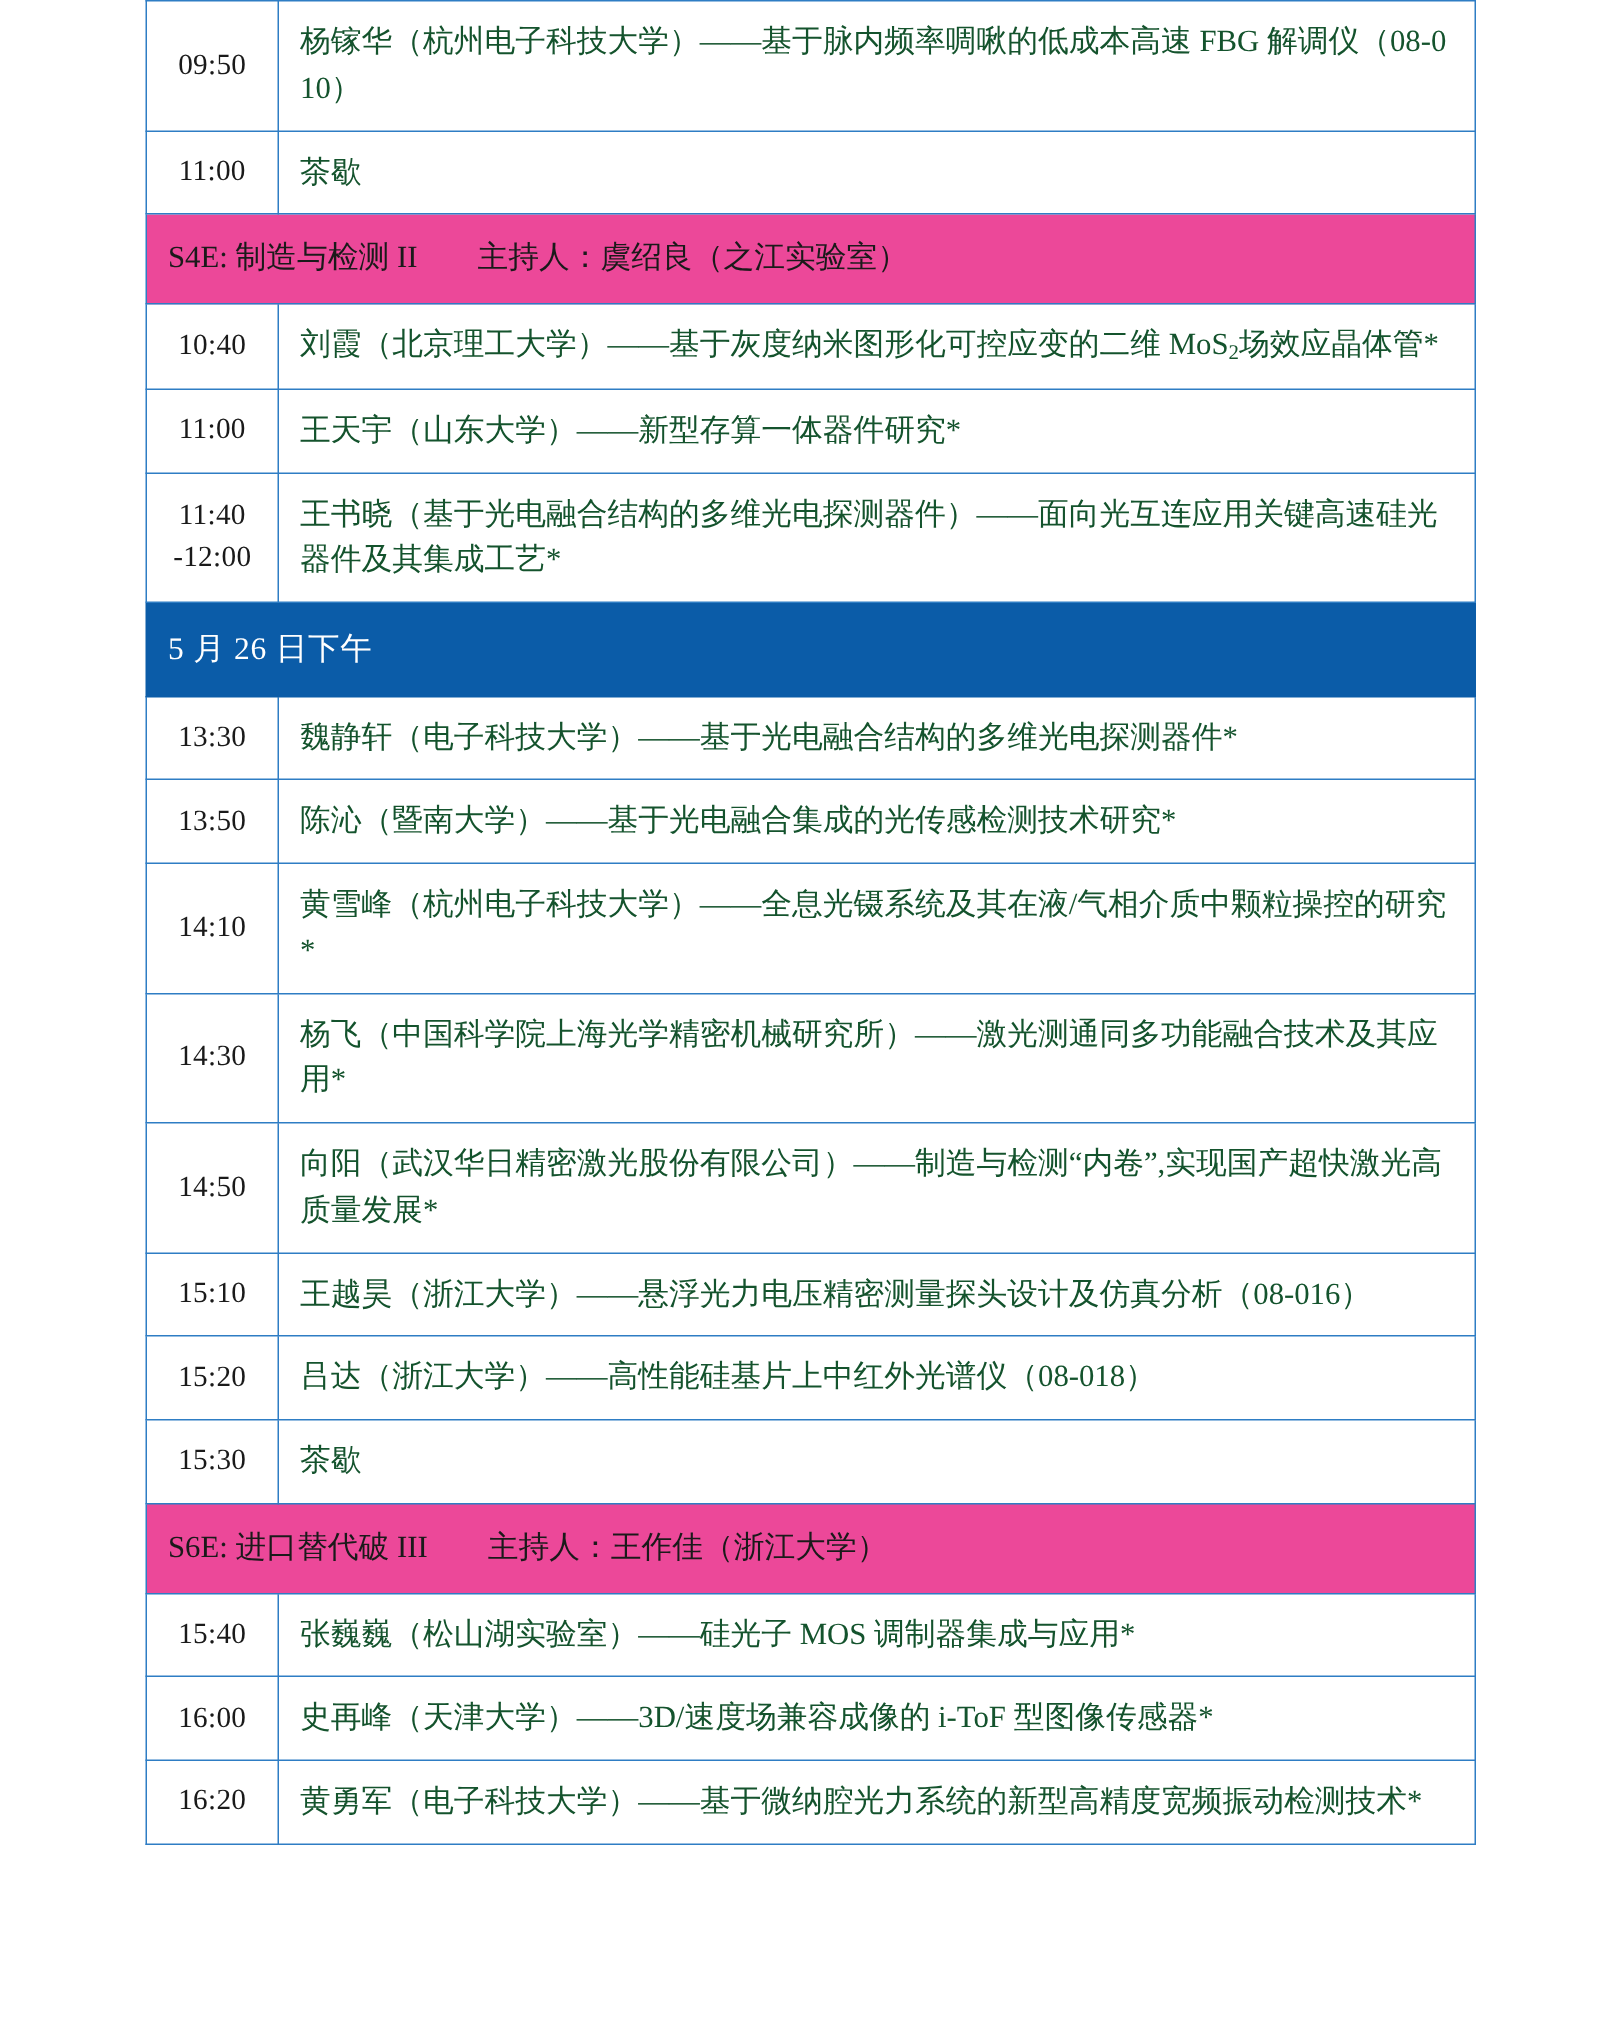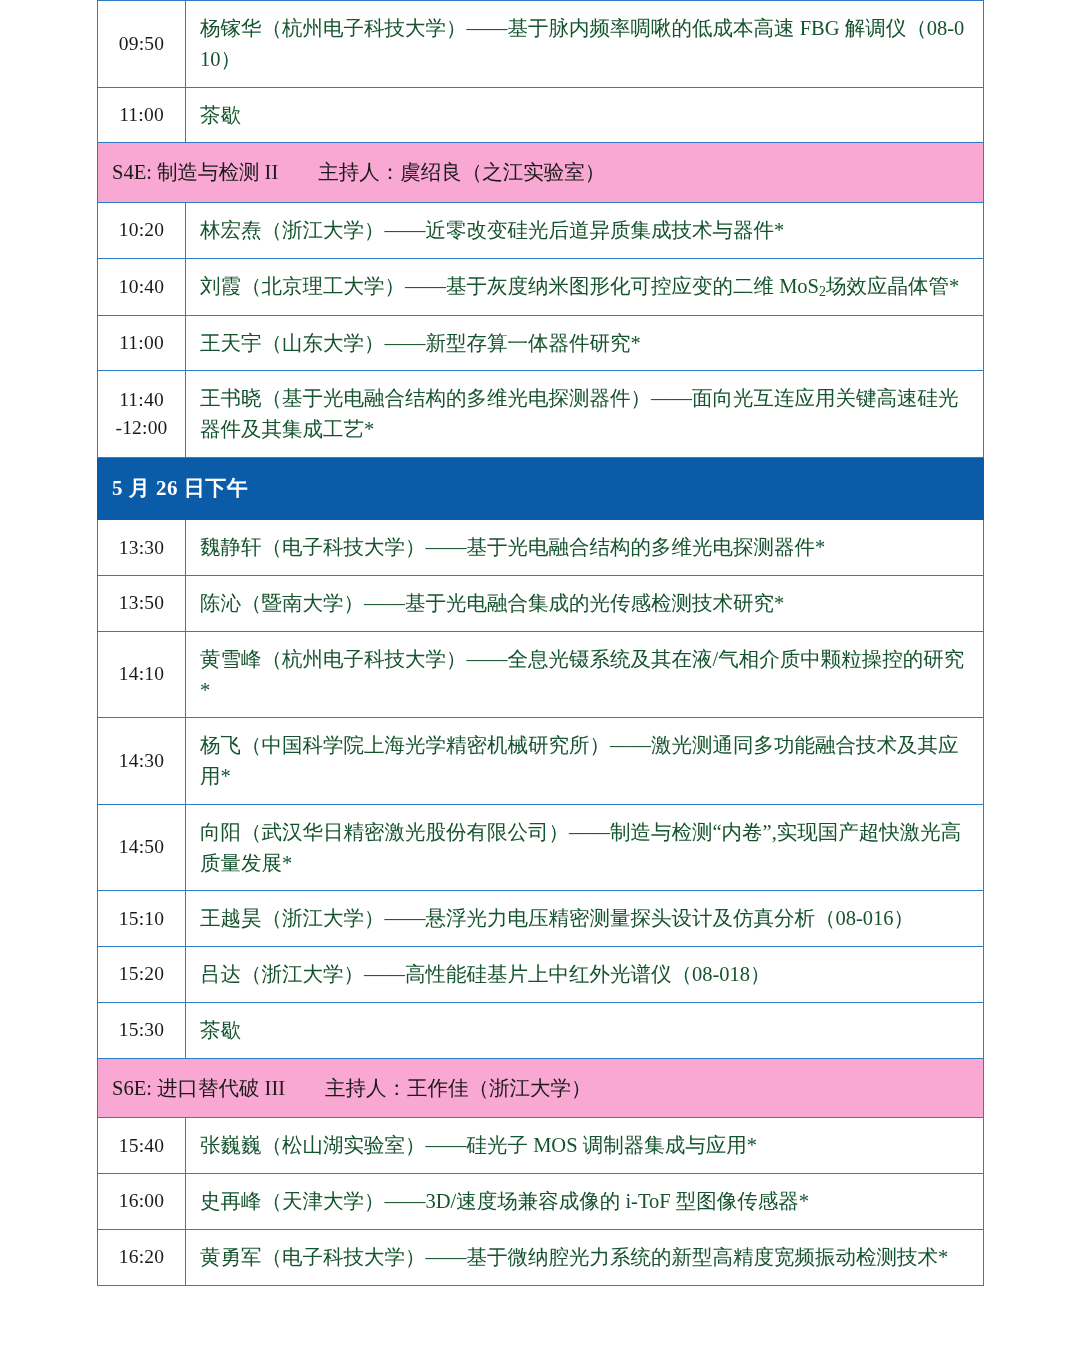--- a/index.html
+++ b/index.html
@@ -50,36 +50,36 @@
     text-align: left;
     font-size: 20.5px;
     color: #14532d;
     padding: 12px 12px 12px 14px;
     line-height: 1.5;
     word-break: break-all;
   }
 
   
   tr.session-row td.session-cell {
-    background: #f9a8d4;
+    background: #ec4899;
     font-size: 20.5px;
     color: #1a1a1a;
     padding: 14px 2px 14px 14px;
     line-height: 1.5;
     border: 1px solid #2E7DC4;
   }
   .session-title { }
   .session-gap { display: inline-block; width: 40px; }
   .session-chair { }
 
   
   tr.day-row td.day-cell {
     background: #0B5CA8;
     color: #ffffff;
-    font-weight: bold;
+    font-weight: normal;
     font-size: 21px;
     padding: 16px 2px 16px 14px;
     line-height: 1.4;
     border: 1px solid #0B5CA8;
     letter-spacing: 0.5px;
   }
 
   sub { font-size: 0.68em; vertical-align: -0.22em; }
 </style>
 </head>
@@ -95,24 +95,20 @@
         <tr class="talk-row">
           <td class="time-cell">09:50</td>
           <td class="detail-cell">杨镓华（杭州电子科技大学）——基于脉内频率啁啾的低成本高速 FBG 解调仪（08-010）</td>
         </tr>
         <tr class="talk-row">
           <td class="time-cell">11:00</td>
           <td class="detail-cell">茶歇</td>
         </tr>
         <tr class="session-row">
           <td class="session-cell" colspan="2"><span class="session-title">S4E: 制造与检测 II</span><span class="session-gap"></span><span class="session-chair">主持人：虞绍良（之江实验室）</span></td>
-        </tr>
-        <tr class="talk-row">
-          <td class="time-cell">10:20</td>
-          <td class="detail-cell">林宏焘（浙江大学）——近零改变硅光后道异质集成技术与器件*</td>
         </tr>
         <tr class="talk-row">
           <td class="time-cell">10:40</td>
           <td class="detail-cell">刘霞（北京理工大学）——基于灰度纳米图形化可控应变的二维 MoS<sub>2</sub>场效应晶体管*</td>
         </tr>
         <tr class="talk-row">
           <td class="time-cell">11:00</td>
           <td class="detail-cell">王天宇（山东大学）——新型存算一体器件研究*</td>
         </tr>
         <tr class="talk-row">

